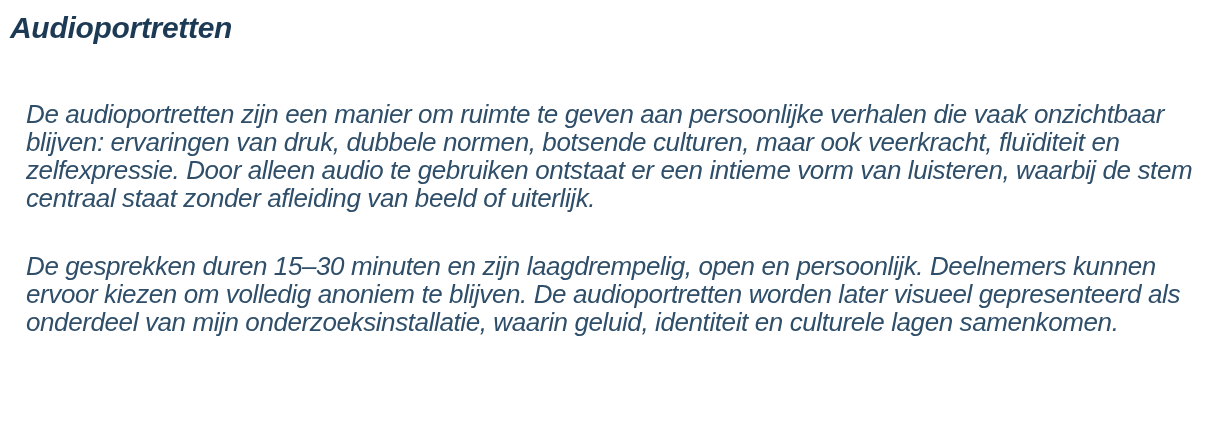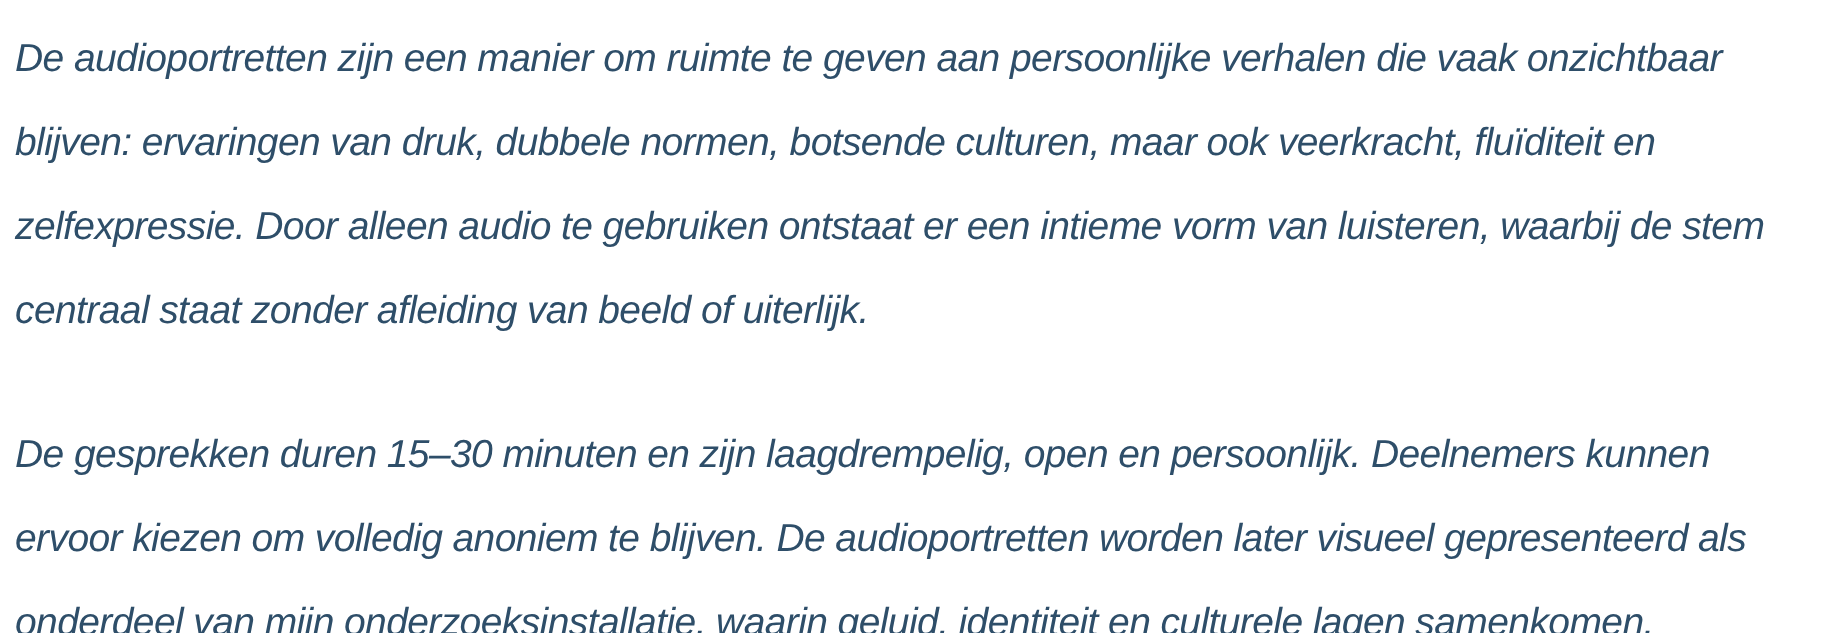--- a/index.html
+++ b/index.html
@@ -24,31 +24,32 @@
   .doc-title {
     margin: 0 0 54px 0;
     font-size: 30px;
     line-height: 36px;
     font-weight: 700;
     font-style: italic;
     color: var(--heading-color);
     letter-spacing: -0.3px;
   }
   .doc-paragraph {
-    margin: 0 0 40px 0;
+    margin: 0 0 40px 16px;
     font-size: 26px;
-    line-height: 56px;
+    line-height: 28px;
     font-style: italic;
     font-weight: 400;
     color: var(--body-color);
     letter-spacing: -0.4px;
   }
   .doc-paragraph:last-child { margin-bottom: 0; }
 </style>
 </head>
 <body>
 
 <div class="doc">
+  <h1 class="doc-title">Audioportretten</h1>
 
   <p class="doc-paragraph">De audioportretten zijn een manier om ruimte te geven aan persoonlijke verhalen die vaak onzichtbaar blijven: ervaringen van druk, dubbele normen, botsende culturen, maar ook veerkracht, fluïditeit en zelfexpressie. Door alleen audio te gebruiken ontstaat er een intieme vorm van luisteren, waarbij de stem centraal staat zonder afleiding van beeld of uiterlijk.</p>
 
   <p class="doc-paragraph">De gesprekken duren 15–30 minuten en zijn laagdrempelig, open en persoonlijk. Deelnemers kunnen ervoor kiezen om volledig anoniem te blijven. De audioportretten worden later visueel gepresenteerd als onderdeel van mijn onderzoeksinstallatie, waarin geluid, identiteit en culturele lagen samenkomen.</p>
 </div>
 
 </body></html>

